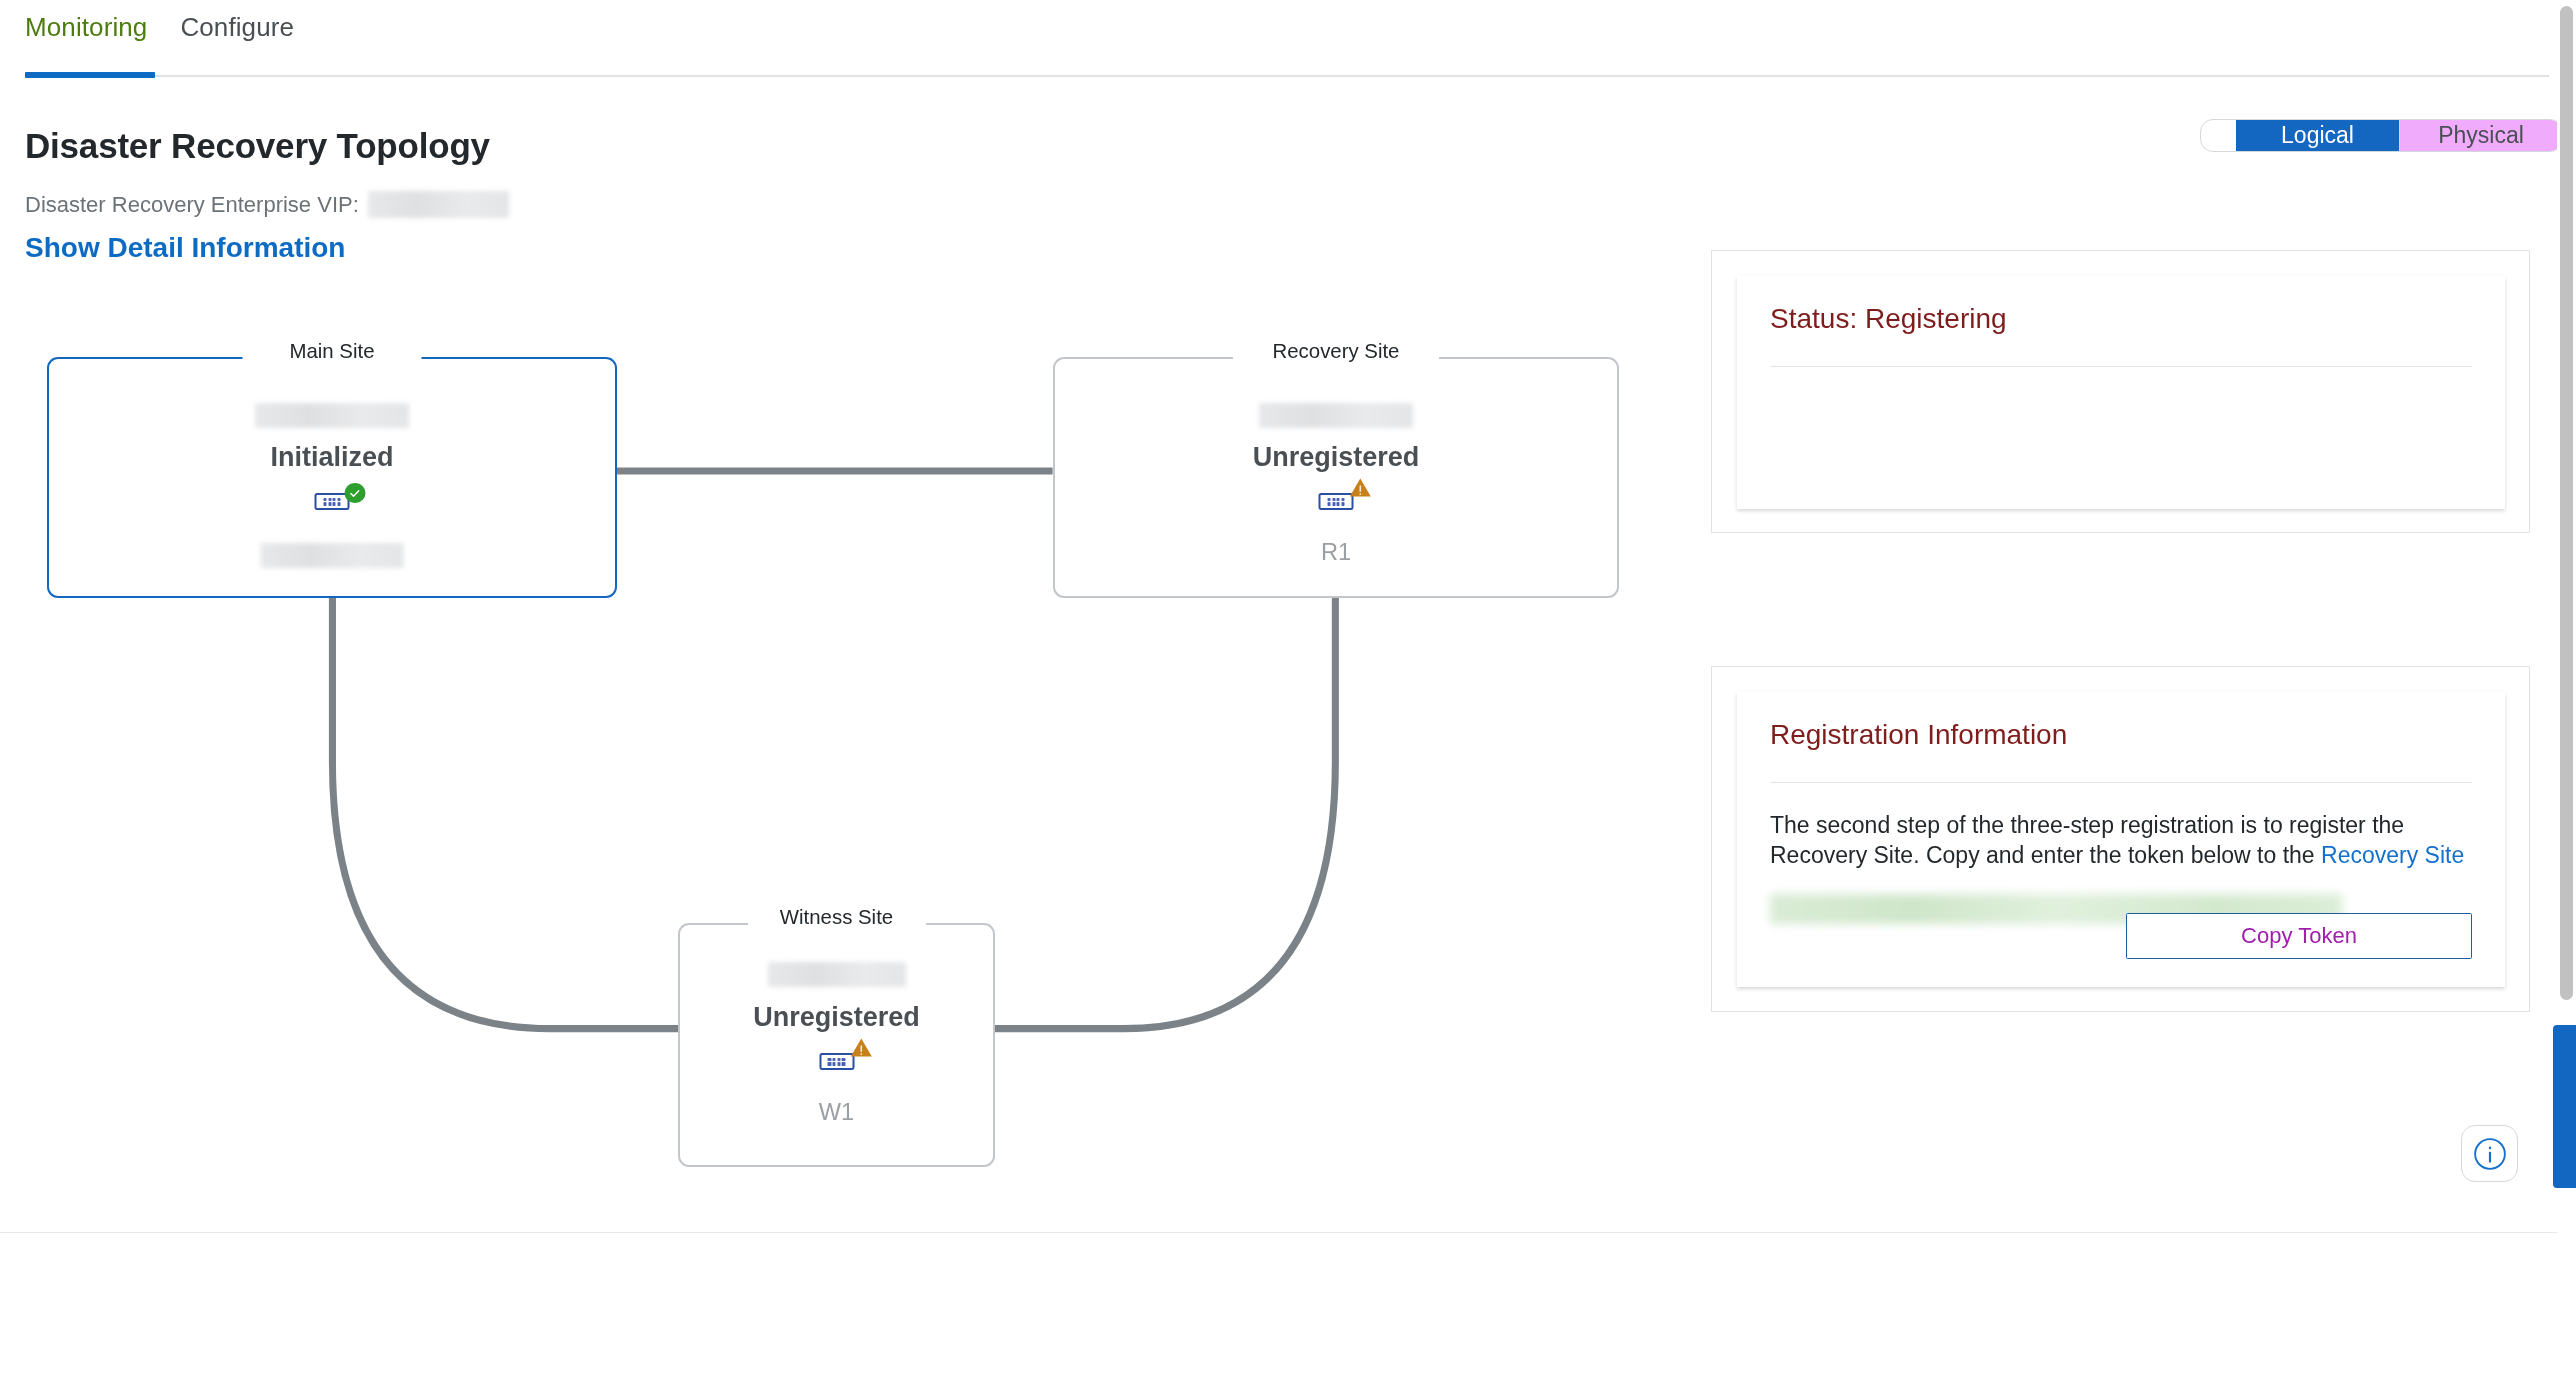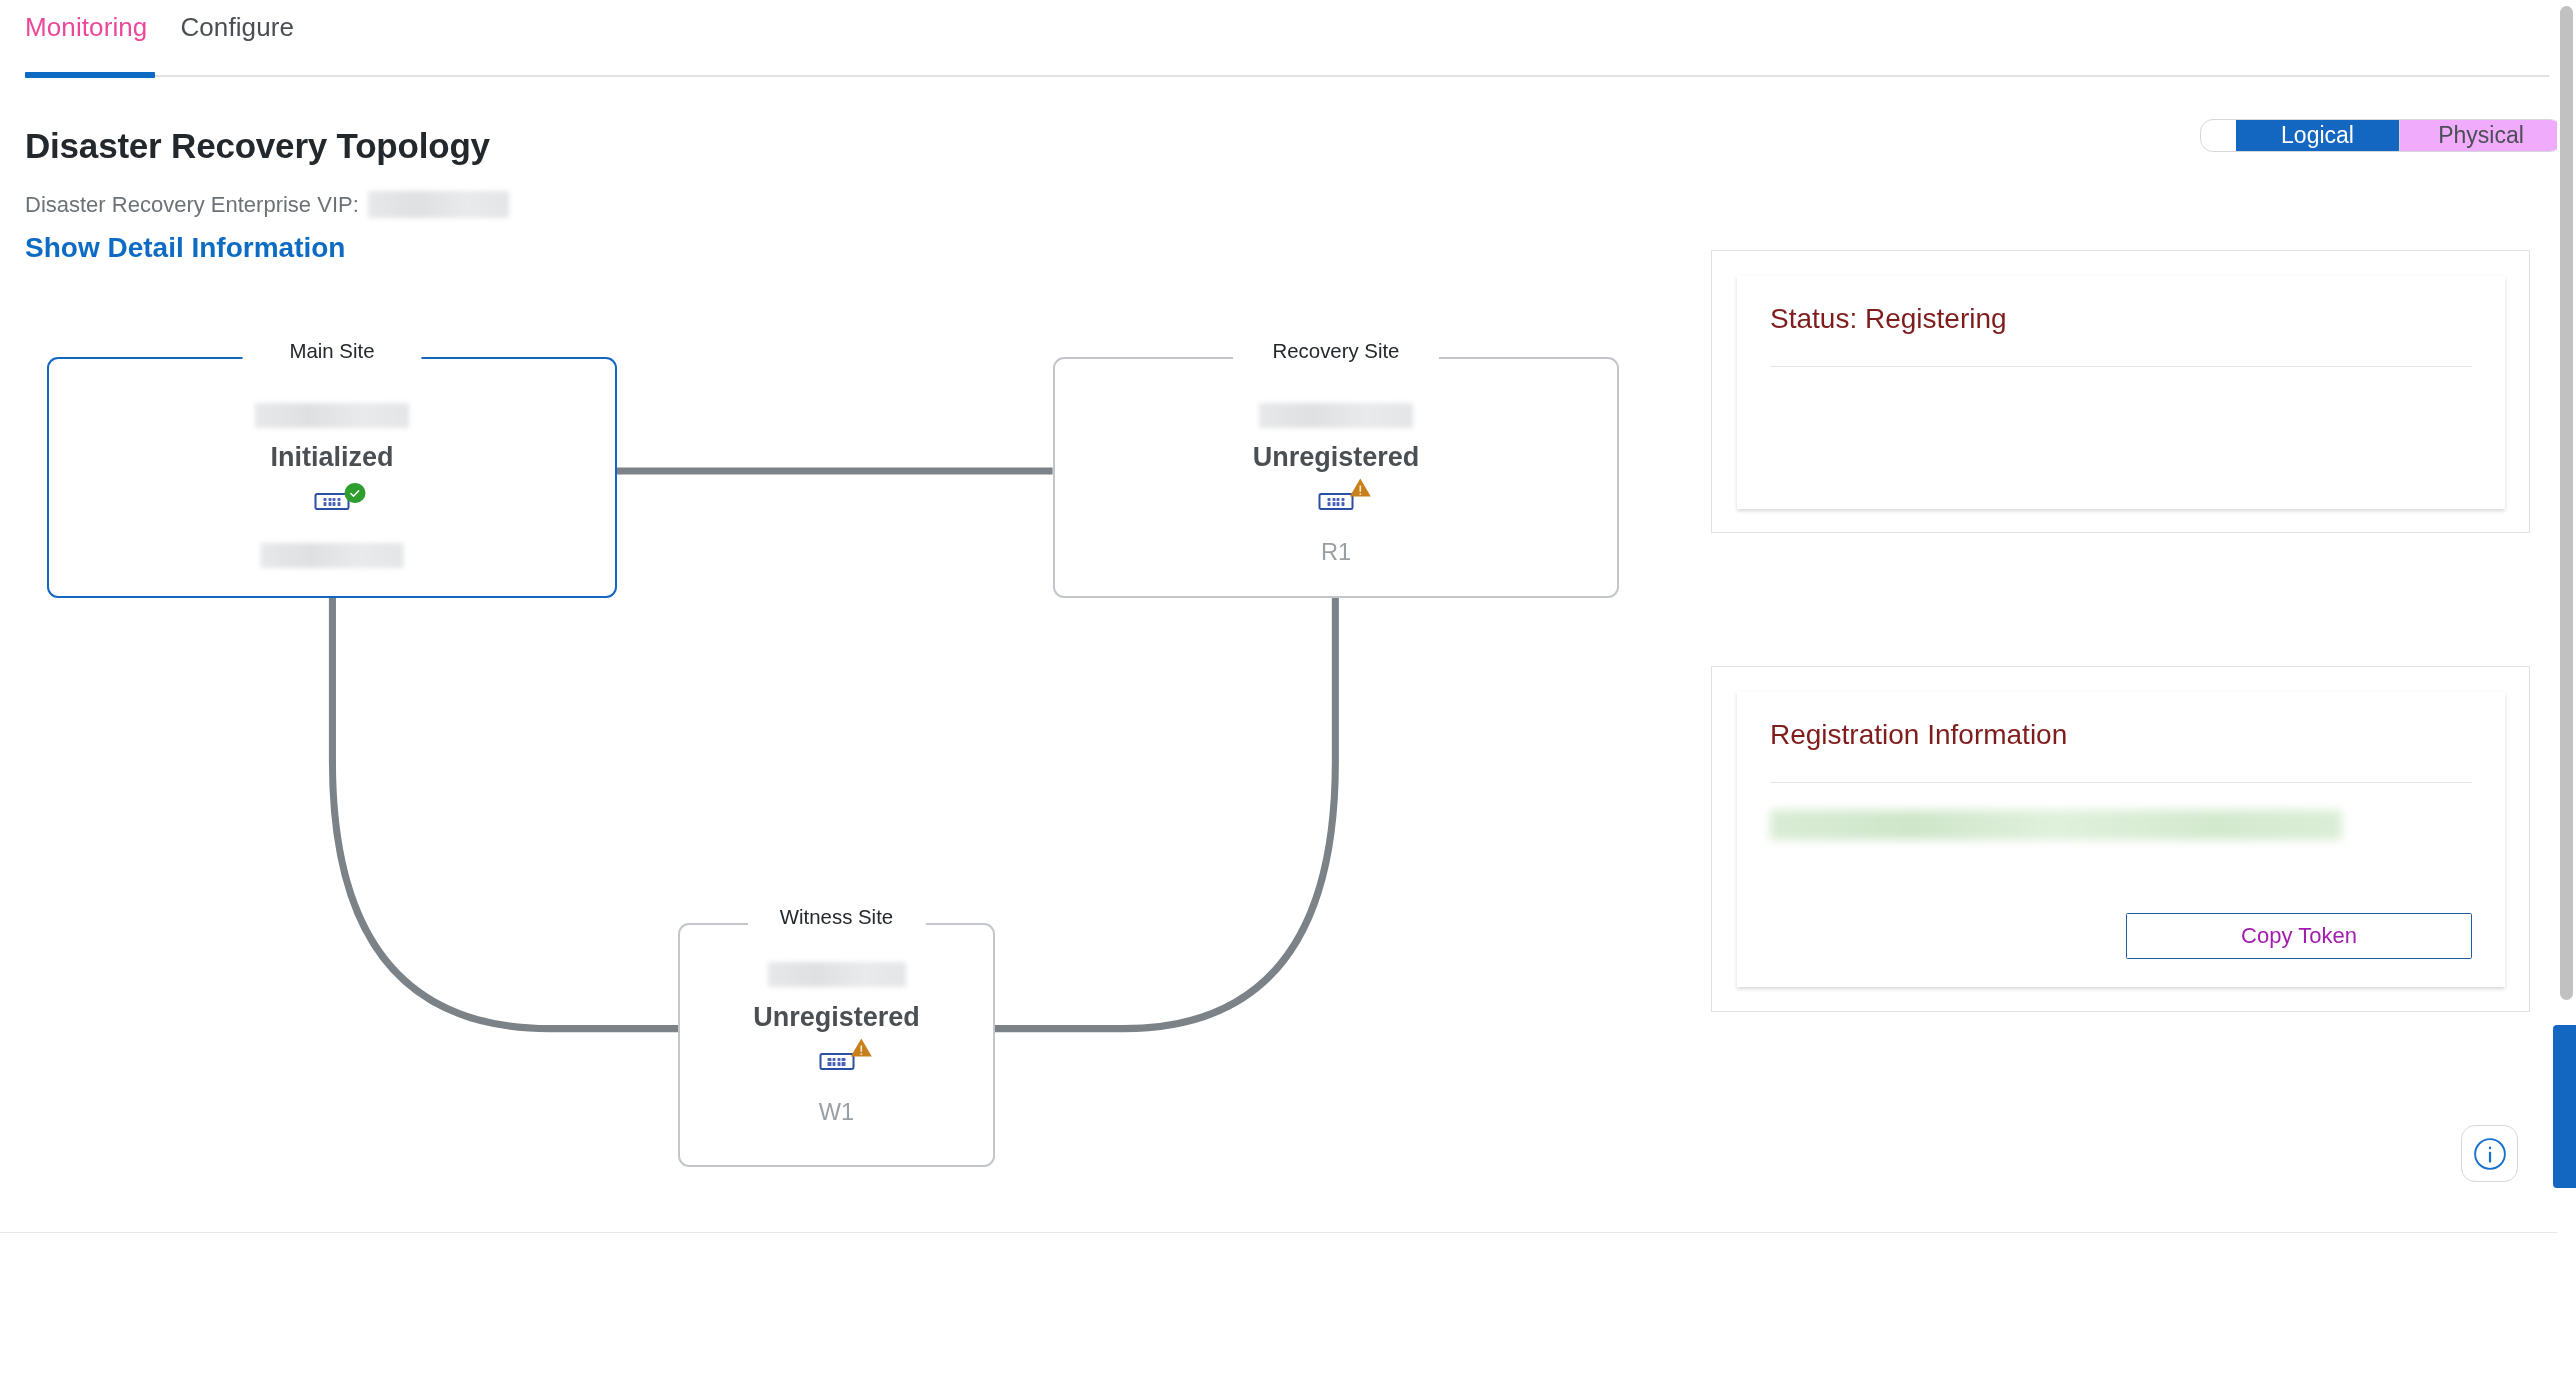--- a/index.html
+++ b/index.html
@@ -12,21 +12,21 @@
   .page { position: relative; width: 2576px; height: 1380px; background:#fff; }
 
   
   .tabbar { position:absolute; left:0; top:0; width:2576px; height:79px; }
   .tabs { position:absolute; left:25px; top:14px; display:flex; gap:0; }
   .tab {
     font-size: 26px; color:#4a4f54; padding: 0 33px 0 0; line-height:1;
     letter-spacing:0.1px; cursor:pointer; white-space:nowrap;
   }
   .tab:first-child { padding-left:0; }
-  .tab.active { color:#ec4899; }
+  .tab.active { color:#4d7c0f; }
   .tab-underline {
     position:absolute; left:25px; top:72px; width:130px; height:5.5px; background:#0d6bc4;
     border-radius:0.8px;
   }
   .tab-baseline {
     position:absolute; left:25px; top:75px; width:2524px; height:1.6px; background:#e0e2e4;
   }
 
   
   .page-title {
@@ -278,20 +278,21 @@
       <div class="rcard c1">
         <h3>Status: Registering</h3>
         <hr>
       </div>
     </div>
 
     <div class="rcard-shell s2">
       <div class="rcard c2">
         <h3>Registration Information</h3>
         <hr>
+        <p><span>The second step of the three-step registration is to register the Recovery Site. Copy and enter the token below to the </span><span class="rlink">Recovery Site</span></p>
         <div class="token-redact"></div>
         <div class="copy-token">Copy Token</div>
       </div>
     </div>
   </div>
 
   <div class="info-btn">
     <svg viewBox="0 0 46 46">
       <circle cx="23" cy="23" r="19" fill="none" stroke="#1470cc" stroke-width="2.4"></circle>
       <rect x="21.6" y="20" width="2.8" height="14" rx="1.2" fill="#1470cc"></rect>

